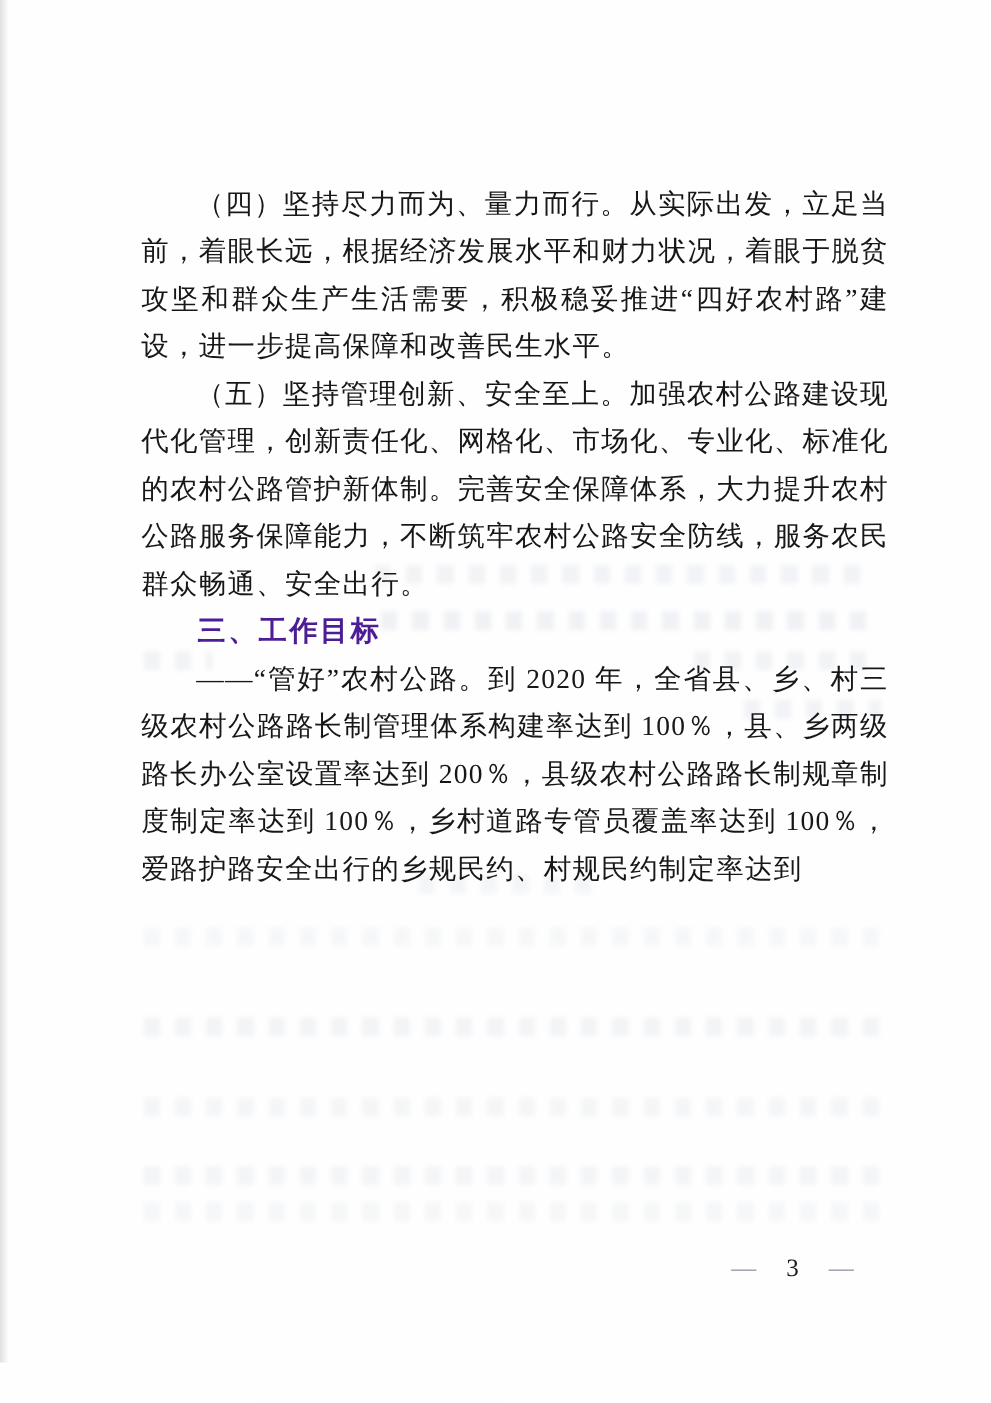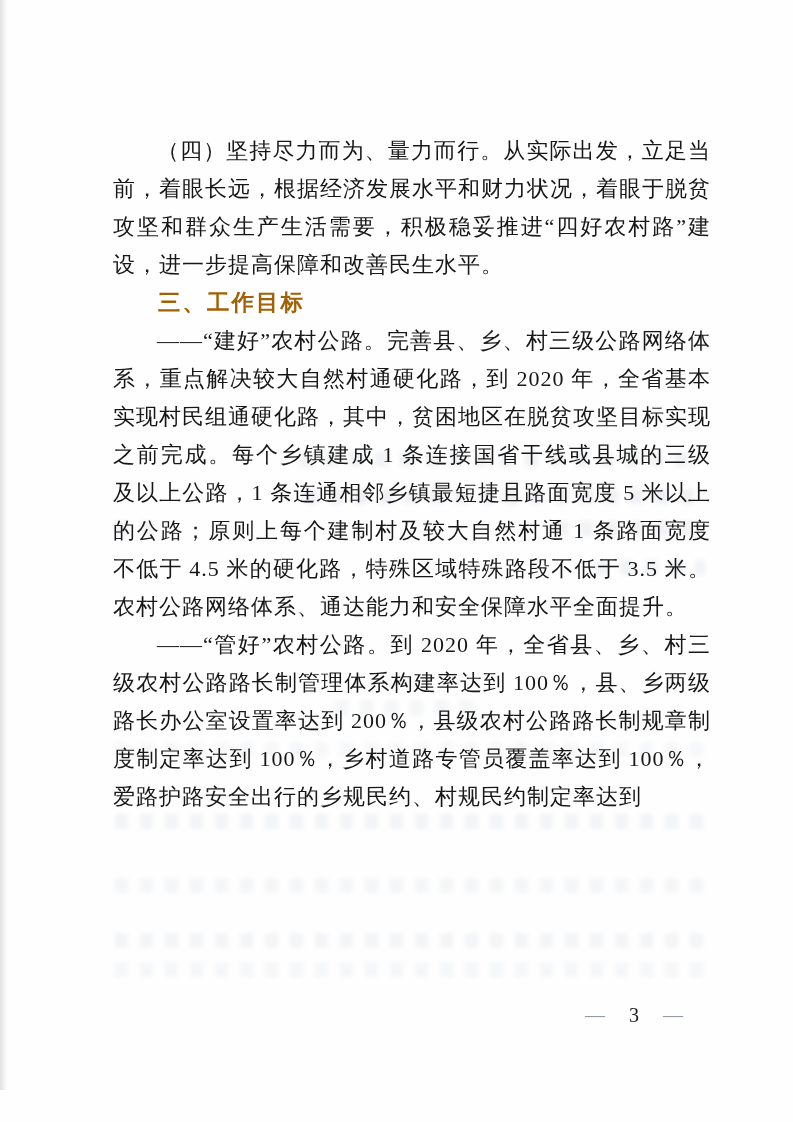--- a/index.html
+++ b/index.html
@@ -25,40 +25,40 @@
     left: 0;
     top: 0;
     width: 7px;
     height: 1090px;
     background: linear-gradient(90deg, rgba(90,95,105,0.18), rgba(90,95,105,0.0));
     pointer-events: none;
   }
   .content {
     position: absolute;
     left: 113px;
-    top: 132px;
+    top: 144px;
     width: 598px;
     font-size: 22px;
     line-height: 38px;
     letter-spacing: 1px;
     color: #171717;
     text-align: justify;
     text-justify: inter-character;
   }
   .content p {
     margin: 0;
     text-indent: 2em;
   }
   .content .heading {
     margin: 0;
     text-indent: 2em;
     font-family: "Liberation Sans", sans-serif;
     font-weight: 700;
     font-size: 22.5px;
-    color: #a16207;
+    color: #4c1d95;
     letter-spacing: 2px;
     text-align: left;
   }
   .footer {
     position: absolute;
     left: 585px;
     top: 1000px;
     display: flex;
     align-items: center;
     gap: 24px;
@@ -109,22 +109,22 @@
   <div class="bleed b5"></div>
   <div class="bleed b6"></div>
   <div class="bleed b7"></div>
   <div class="bleed b8"></div>
   <div class="bleed b9"></div>
   <div class="bleed b10"></div>
   <div class="bleed b11"></div>
 
   <div class="content">
     <p>（四）坚持尽力而为、量力而行。从实际出发，立足当前，着眼长远，根据经济发展水平和财力状况，着眼于脱贫攻坚和群众生产生活需要，积极稳妥推进“四好农村路”建设，进一步提高保障和改善民生水平。</p>
+    <p>（五）坚持管理创新、安全至上。加强农村公路建设现代化管理，创新责任化、网格化、市场化、专业化、标准化的农村公路管护新体制。完善安全保障体系，大力提升农村公路服务保障能力，不断筑牢农村公路安全防线，服务农民群众畅通、安全出行。</p>
     <h3 class="heading">三、工作目标</h3>
-    <p>——“建好”农村公路。完善县、乡、村三级公路网络体系，重点解决较大自然村通硬化路，到 2020 年，全省基本实现村民组通硬化路，其中，贫困地区在脱贫攻坚目标实现之前完成。每个乡镇建成 1 条连接国省干线或县城的三级及以上公路，1 条连通相邻乡镇最短捷且路面宽度 5 米以上的公路；原则上每个建制村及较大自然村通 1 条路面宽度不低于 4.5 米的硬化路，特殊区域特殊路段不低于 3.5 米。农村公路网络体系、通达能力和安全保障水平全面提升。</p>
     <p>——“管好”农村公路。到 2020 年，全省县、乡、村三级农村公路路长制管理体系构建率达到 100％，县、乡两级路长办公室设置率达到 200％，县级农村公路路长制规章制度制定率达到 100％，乡村道路专管员覆盖率达到 100％，爱路护路安全出行的乡规民约、村规民约制定率达到</p>
   </div>
 
   <div class="footer">
     <span class="dash">—</span>
     <span class="num">3</span>
     <span class="dash">—</span>
   </div>
 
 </div>

